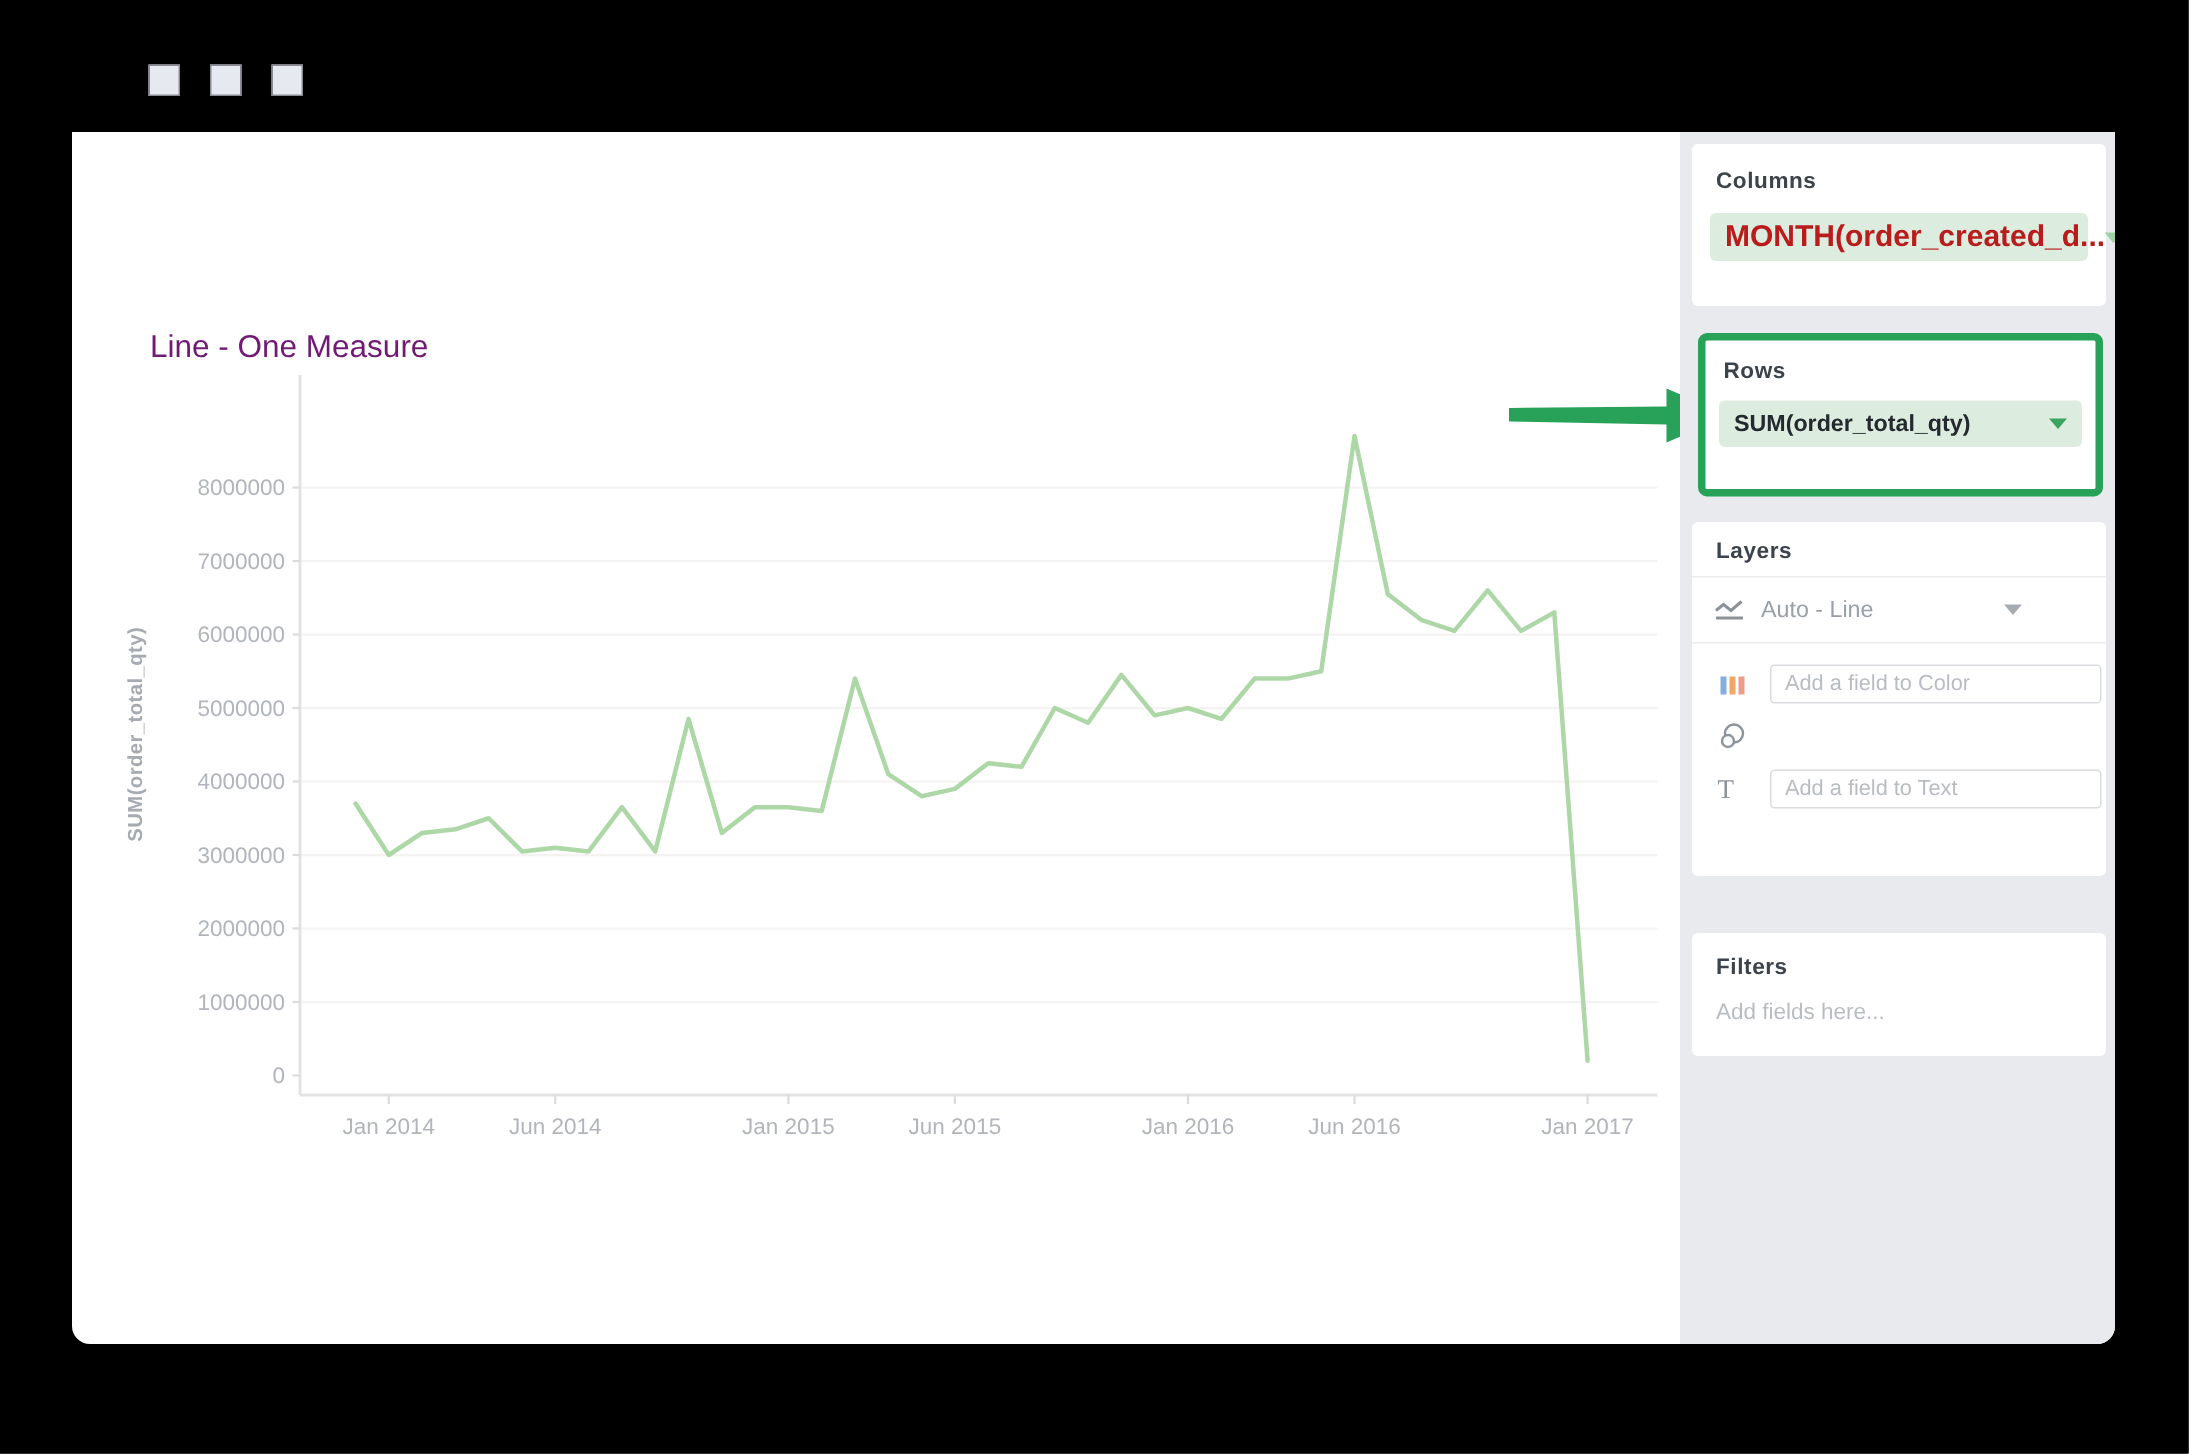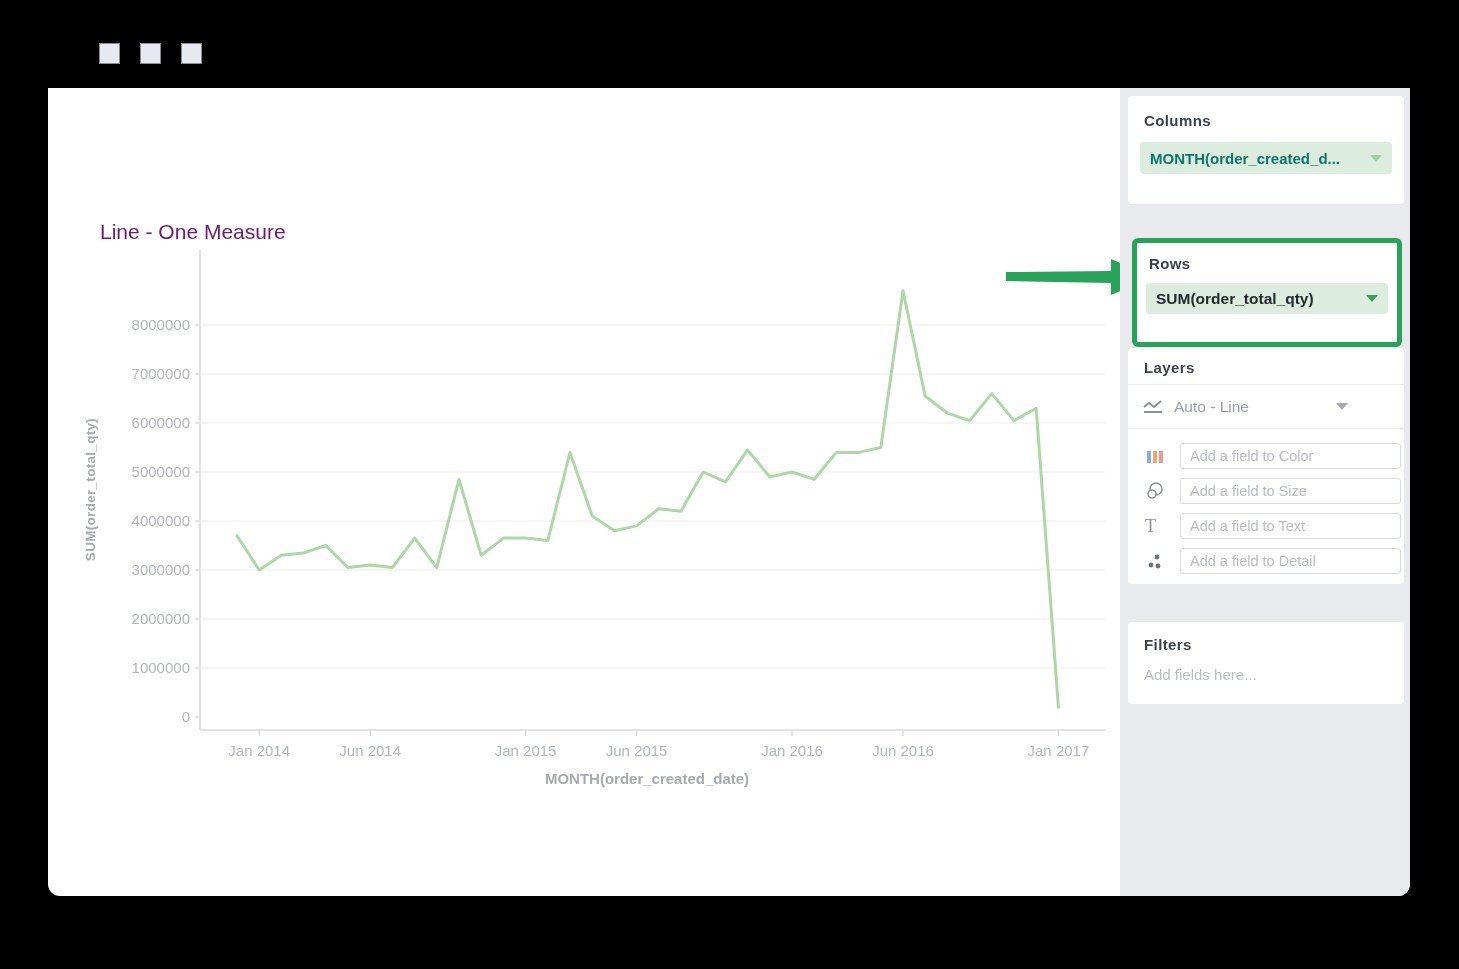--- a/index.html
+++ b/index.html
@@ -16,25 +16,25 @@
   #arrow-svg{position:absolute;left:955px;top:168px;}
   
   .sidebar{position:absolute;left:1072px;top:0;width:290px;height:808px;background:#e9eaee;padding-left:47px;}
   .card{position:absolute;left:8px;width:276px;background:#fff;border-radius:4px;}
   .card-header{font-size:15px;font-weight:700;color:#3d434b;letter-spacing:.4px;}
   .pill{position:absolute;height:32px;background:#dcecde;border-radius:4px;display:flex;align-items:center;padding:0 10px;cursor:pointer;}
   .pill .tri{margin-left:auto;width:0;height:0;border-left:6px solid transparent;border-right:6px solid transparent;}
   .card-columns{top:8px;height:108px;}
   .card-columns .card-header{position:absolute;left:16px;top:16px;}
   .card-columns .pill{left:12px;top:46px;width:252px;}
-  .pill-text-muted{font-size:15px;font-weight:600;color:#0f766e;}
+  .pill-text-muted{font-size:20px;font-weight:600;color:#b91c1c;}
   .pill-text-strong{font-size:15.5px;font-weight:700;color:#23292e;}
   .tri-light{border-top:7px solid #9ed2a4;}
   .tri-green{border-top:7px solid #3aa35f;}
-  .rows-box{position:absolute;left:12px;top:134px;width:270px;height:109px;background:#fff;border:5px solid #27a258;border-radius:6px;margin-top:16px;}
+  .rows-box{position:absolute;left:12px;top:134px;width:270px;height:109px;background:#fff;border:5px solid #27a258;border-radius:6px;}
   .rows-box .card-header{position:absolute;left:12px;top:12px;}
   .rows-box .pill{left:9px;top:40px;width:242px;height:31px;}
   .card-layers{top:260px;height:236px;}
   .card-layers .card-header{position:absolute;left:16px;top:11px;}
   .divider{position:absolute;left:0;width:276px;height:1px;background:#ececef;}
   .layer-row{position:absolute;left:0;top:37px;width:234px;height:43px;display:flex;align-items:center;padding:0 14px;cursor:pointer;}
   .layer-row .label{font-size:15.5px;color:#99a0a8;margin-left:10px;}
   .caret{margin-left:auto;width:0;height:0;border-left:6px solid transparent;border-right:6px solid transparent;border-top:7px solid #a7abb2;}
   .field-row{position:absolute;left:0;width:276px;height:26px;}
   .field-row .f-icon{position:absolute;left:17px;top:3px;width:20px;height:20px;}
@@ -96,21 +96,20 @@
         <line x1="528.5999999999999" y1="492" x2="528.5999999999999" y2="498" stroke="#dcdcdf" stroke-width="1.5"></line>
         <text x="528.5999999999999" y="518" text-anchor="middle" fill="#b2b6bc" font-size="15" font-family="&quot;Liberation Sans&quot;,sans-serif">Jun 2015</text>
         <line x1="684" y1="492" x2="684" y2="498" stroke="#dcdcdf" stroke-width="1.5"></line>
         <text x="684" y="518" text-anchor="middle" fill="#b2b6bc" font-size="15" font-family="&quot;Liberation Sans&quot;,sans-serif">Jan 2016</text>
         <line x1="795" y1="492" x2="795" y2="498" stroke="#dcdcdf" stroke-width="1.5"></line>
         <text x="795" y="518" text-anchor="middle" fill="#b2b6bc" font-size="15" font-family="&quot;Liberation Sans&quot;,sans-serif">Jun 2016</text>
         <line x1="950.4" y1="492" x2="950.4" y2="498" stroke="#dcdcdf" stroke-width="1.5"></line>
         <text x="950.4" y="518" text-anchor="middle" fill="#b2b6bc" font-size="15" font-family="&quot;Liberation Sans&quot;,sans-serif">Jan 2017</text>
         <polyline points="129.0,297.7 151.2,332.0 173.4,317.3 195.6,314.9 217.8,307.5 240.0,329.6 262.2,327.1 284.4,329.6 306.6,300.1 328.8,329.6 351.0,241.3 373.2,317.3 395.4,300.1 417.6,300.1 439.8,302.6 462.0,214.4 484.2,278.1 506.4,292.8 528.6,287.9 550.8,270.8 573.0,273.2 595.2,234.0 617.4,243.8 639.6,211.9 661.8,238.9 684.0,234.0 706.2,241.3 728.4,214.4 750.6,214.4 772.8,209.5 795.0,52.7 817.2,158.1 839.4,175.2 861.6,182.6 883.8,155.6 906.0,182.6 928.2,170.3 950.4,469.2" fill="none" stroke="#aed7a8" stroke-width="3" stroke-linejoin="round" stroke-linecap="round"></polyline>
       </svg>
-    <div class="x-axis-title">MONTH(order_created_date)</div>
 
     <svg id="arrow-svg" width="155" height="44">
       <polygon points="3,16 108,15 108,3 150,21 108,39 108,27 3,25" fill="#27a258"></polygon>
     </svg>
 
     <div class="sidebar">
 
       <div class="card card-columns">
         <div class="card-header">Columns</div>
         <div class="pill">
@@ -147,36 +146,27 @@
             <rect x="14" y="5" width="4" height="12" fill="#ef9b8b"></rect>
           </svg>
           <input type="text" placeholder="Add a field to Color" style="">
         </div>
 
         <div class="field-row" style="top:130px">
           <svg class="f-icon">
             <circle cx="11" cy="8" r="6" fill="none" stroke="#8d939a" stroke-width="1.6"></circle>
             <circle cx="7" cy="13" r="4" fill="#fff" stroke="#8d939a" stroke-width="1.6"></circle>
           </svg>
-          <input type="text" placeholder="Add a field to Size" style="">
         </div>
 
         <div class="field-row" style="top:165px">
           <div class="f-icon serif-t">T</div>
           <input type="text" placeholder="Add a field to Text" style="">
         </div>
 
-        <div class="field-row" style="top:200px">
-          <svg class="f-icon">
-            <circle cx="12" cy="6" r="2.4" fill="#6d737a"></circle>
-            <circle cx="6" cy="14" r="2.4" fill="#6d737a"></circle>
-            <circle cx="13" cy="15" r="2.4" fill="#6d737a"></circle>
-          </svg>
-          <input type="text" placeholder="Add a field to Detail" style="">
-        </div>
       </div>
 
       <div class="card card-filters">
         <div class="card-header">Filters</div>
         <div class="filters-placeholder">Add fields here...</div>
       </div>
 
     </div>
   </div>
 </div>

